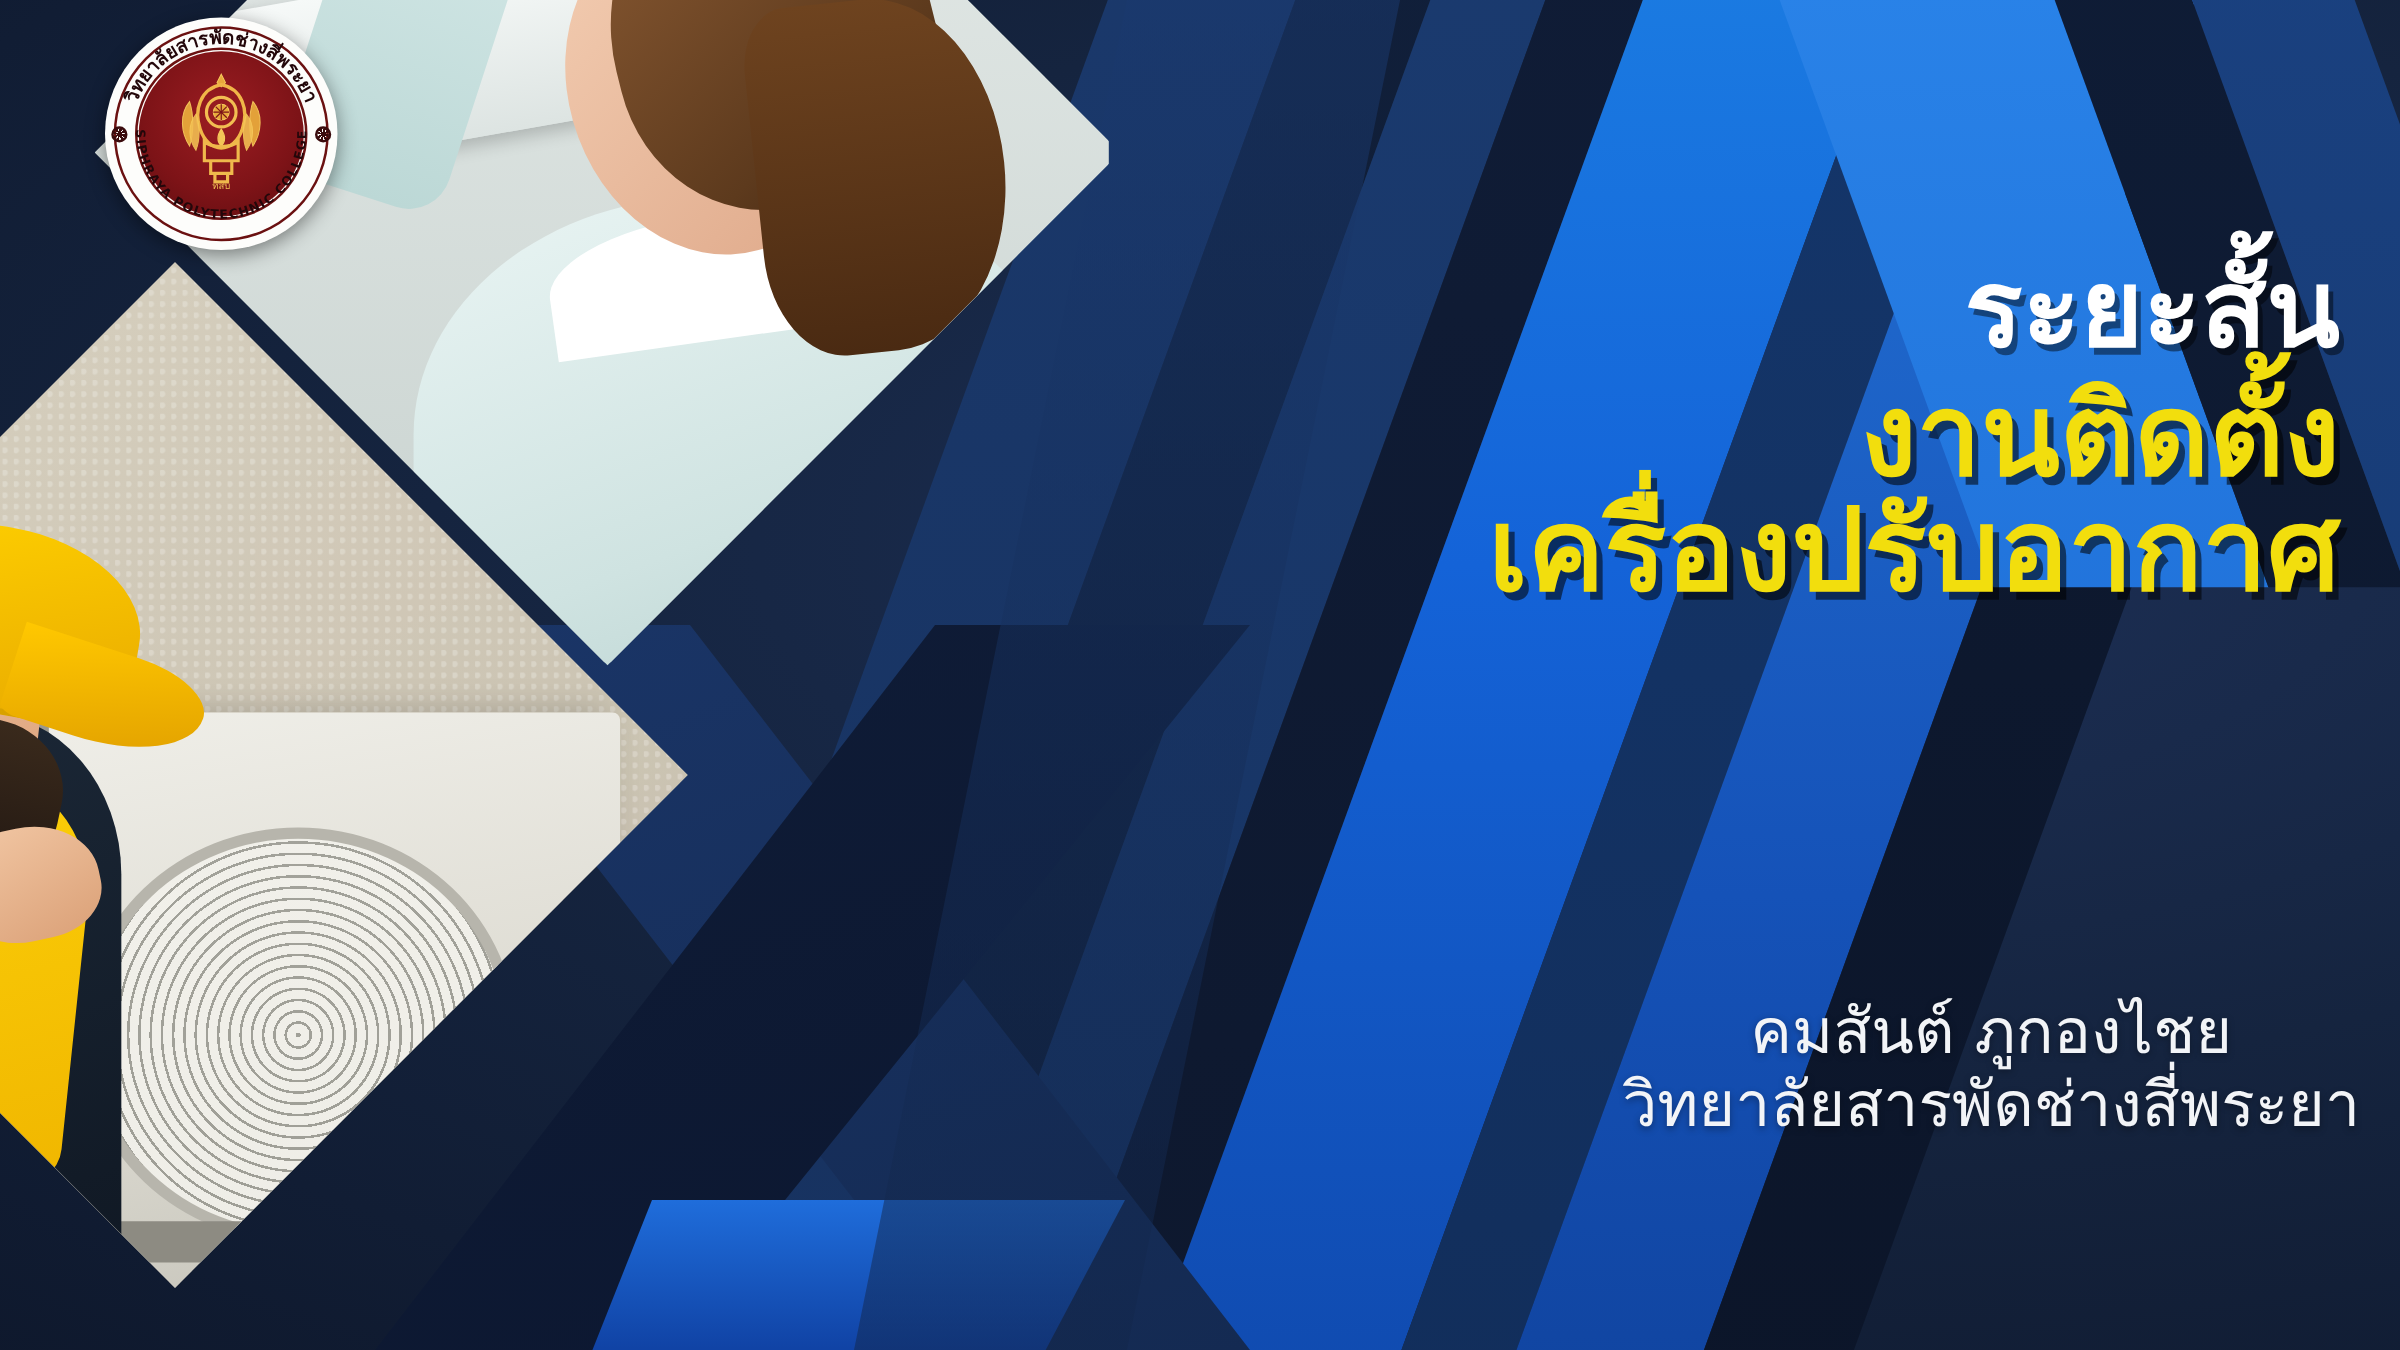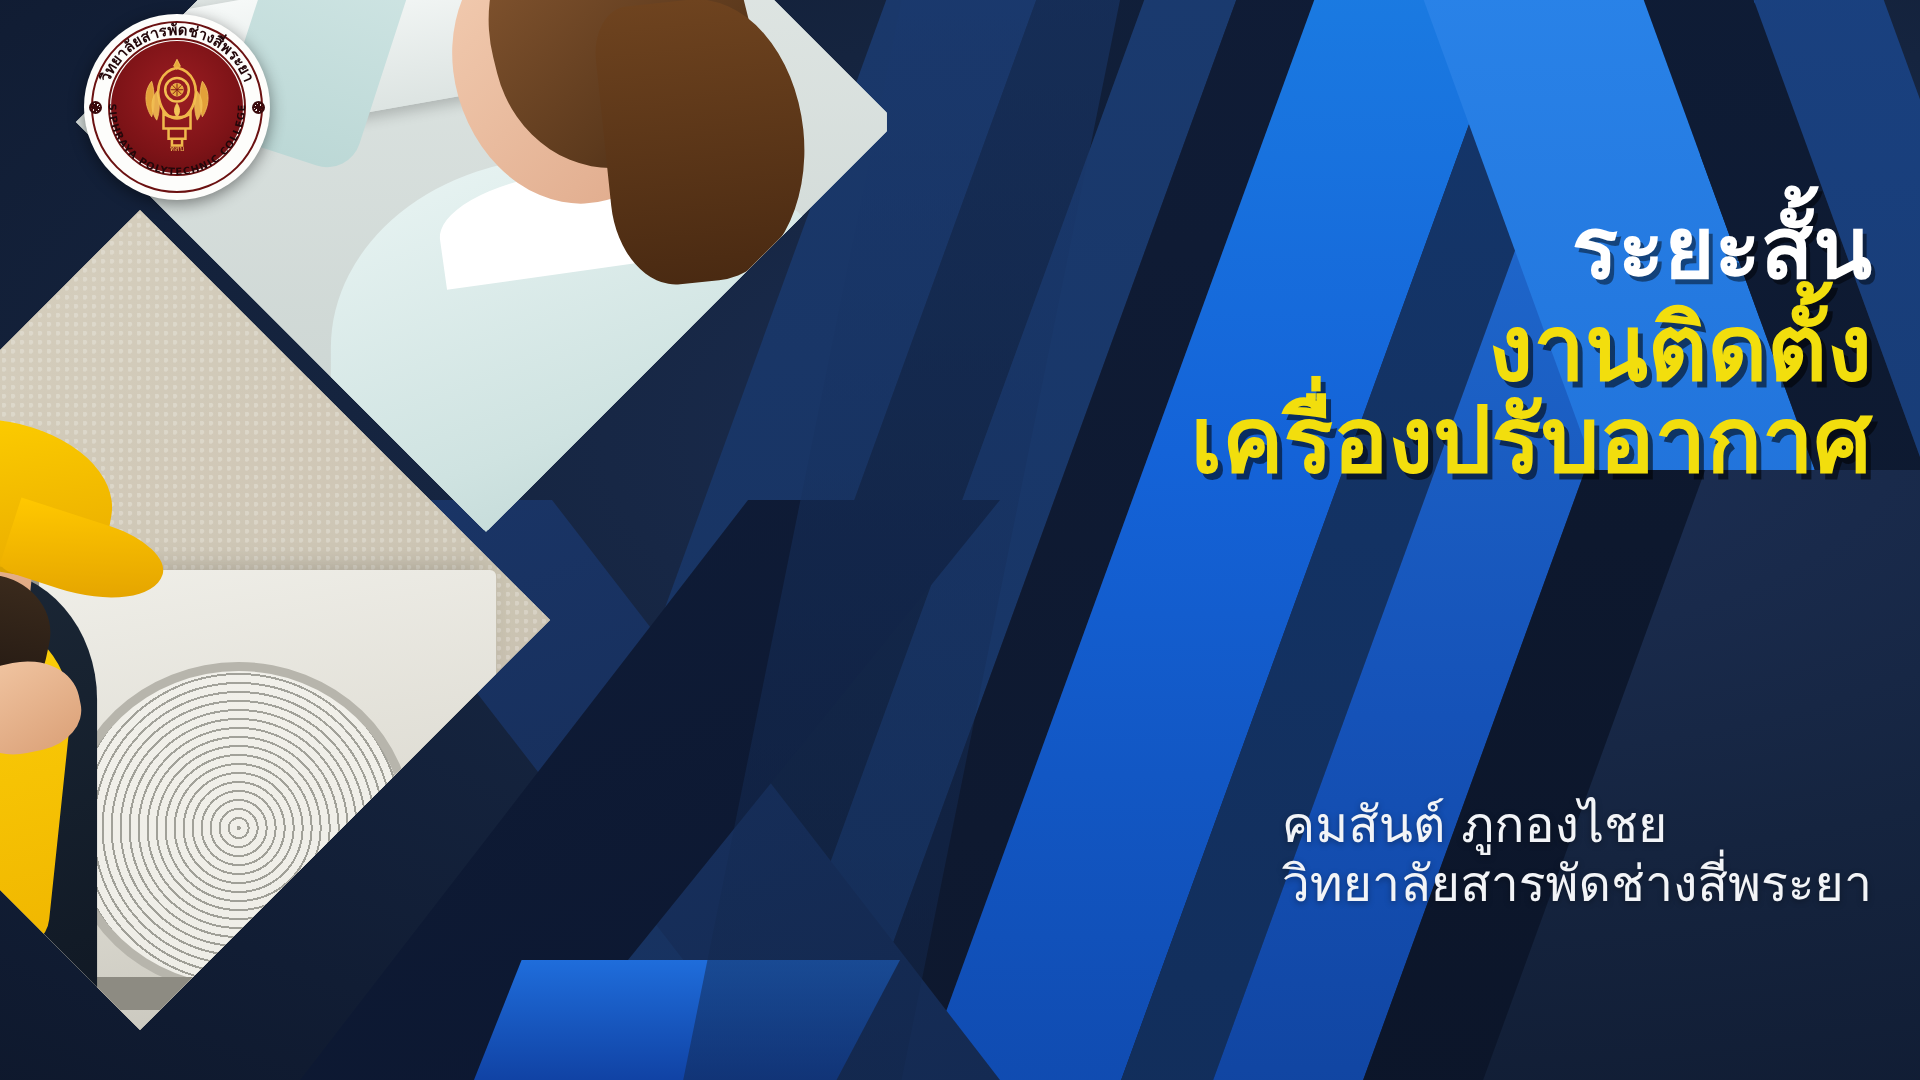--- a/index.html
+++ b/index.html
@@ -284,22 +284,22 @@
   }
   .l4 {
     font-size: 92px;
     color: #F2DE0D;
     text-shadow: 5px 6px 0 rgba(0,0,0,.55);
     margin-top: 2px;
   }
 
   .credits {
     position:absolute;
-    right: 48px; top: 796px;
-    text-align: left;
+    right: 32px; top: 796px;
+    text-align: center;
     color:#f2f4f7;
     font-size: 50px;
     line-height: 1.18;
     font-weight: 400;
     white-space: nowrap;
     text-shadow: 0 2px 6px rgba(0,0,0,.35);
     pointer-events:none;
   }
 </style>
 </head>

